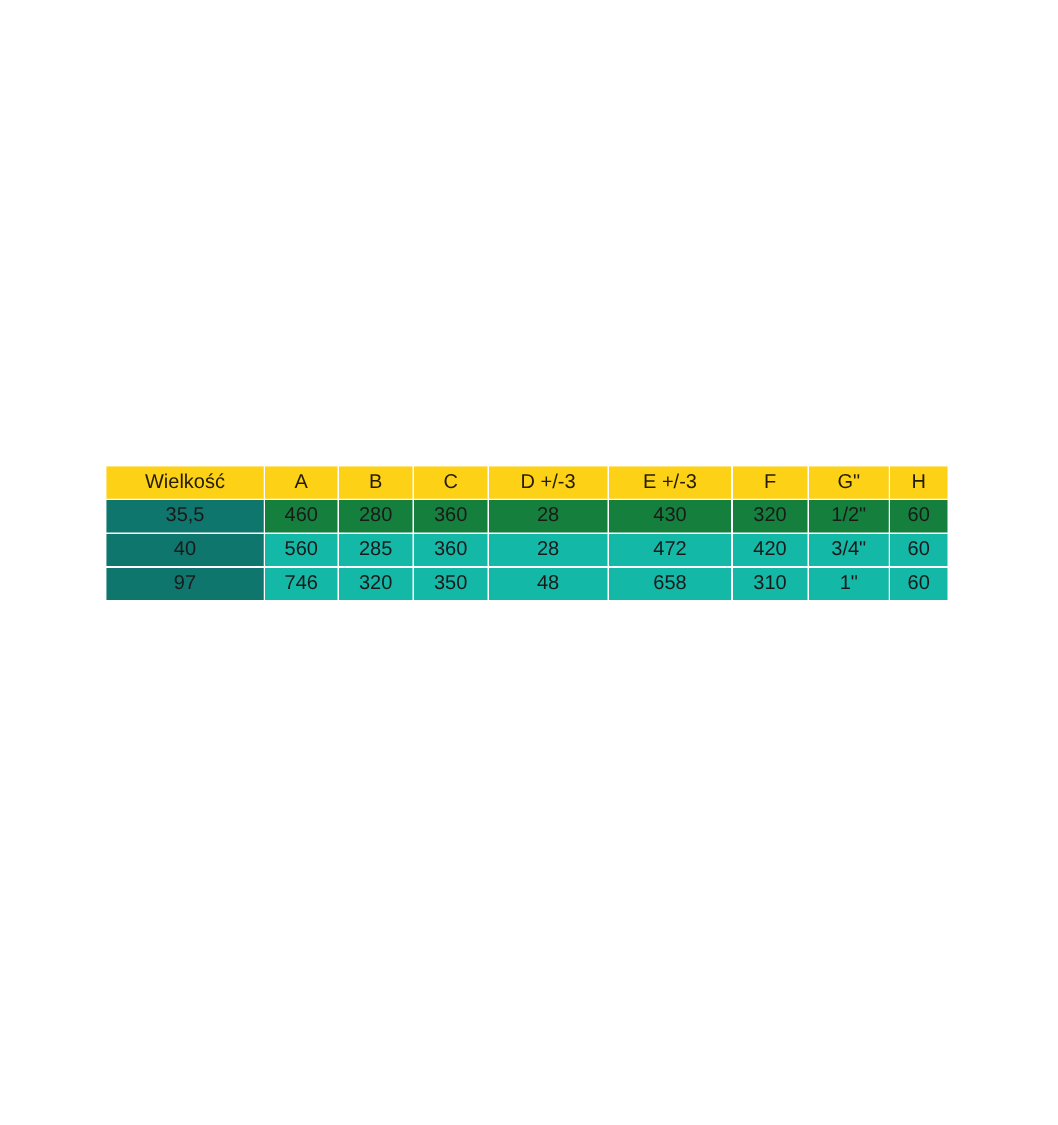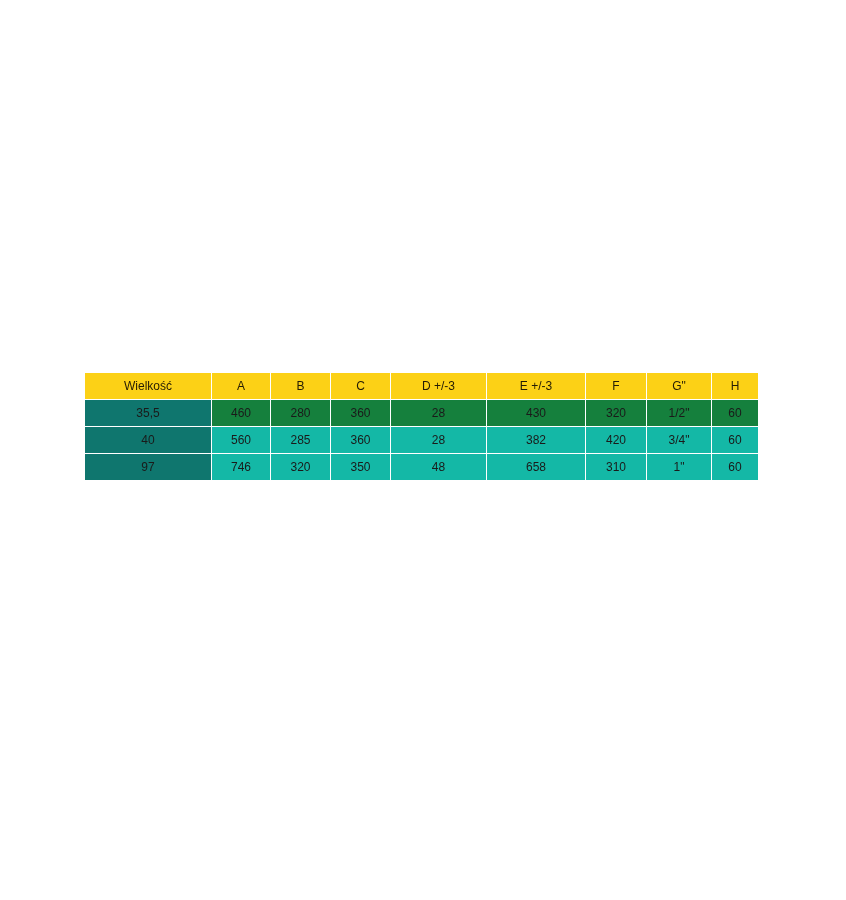--- a/index.html
+++ b/index.html
@@ -38,21 +38,21 @@
     border-spacing: 0;
   }
 
   table.dim-table td,
   table.dim-table th {
     border: 1px solid #ffffff;
     height: 26px;
     padding: 0 2px;
     text-align: center;
     vertical-align: middle;
-    font-size: 12px;
+    font-size: 16px;
     font-weight: normal;
     color: #1a1a1a;
     line-height: 24px;
     white-space: nowrap;
     overflow: hidden;
   }
 
   table.dim-table thead th {
     background: #FCD116;
     color: #241c05;
@@ -125,21 +125,21 @@
         <td class="cell-value">1/2"</td>
         <td class="cell-value">60</td>
       </tr>
 
       <tr class="row-dark">
         <td class="cell-size">40</td>
         <td class="cell-value">560</td>
         <td class="cell-value">285</td>
         <td class="cell-value">360</td>
         <td class="cell-value">28</td>
-        <td class="cell-value">382</td>
+        <td class="cell-value">472</td>
         <td class="cell-value">420</td>
         <td class="cell-value">3/4"</td>
         <td class="cell-value">60</td>
       </tr>
 
 
       <tr class="row-dark">
         <td class="cell-size">97</td>
         <td class="cell-value">746</td>
         <td class="cell-value">320</td>

